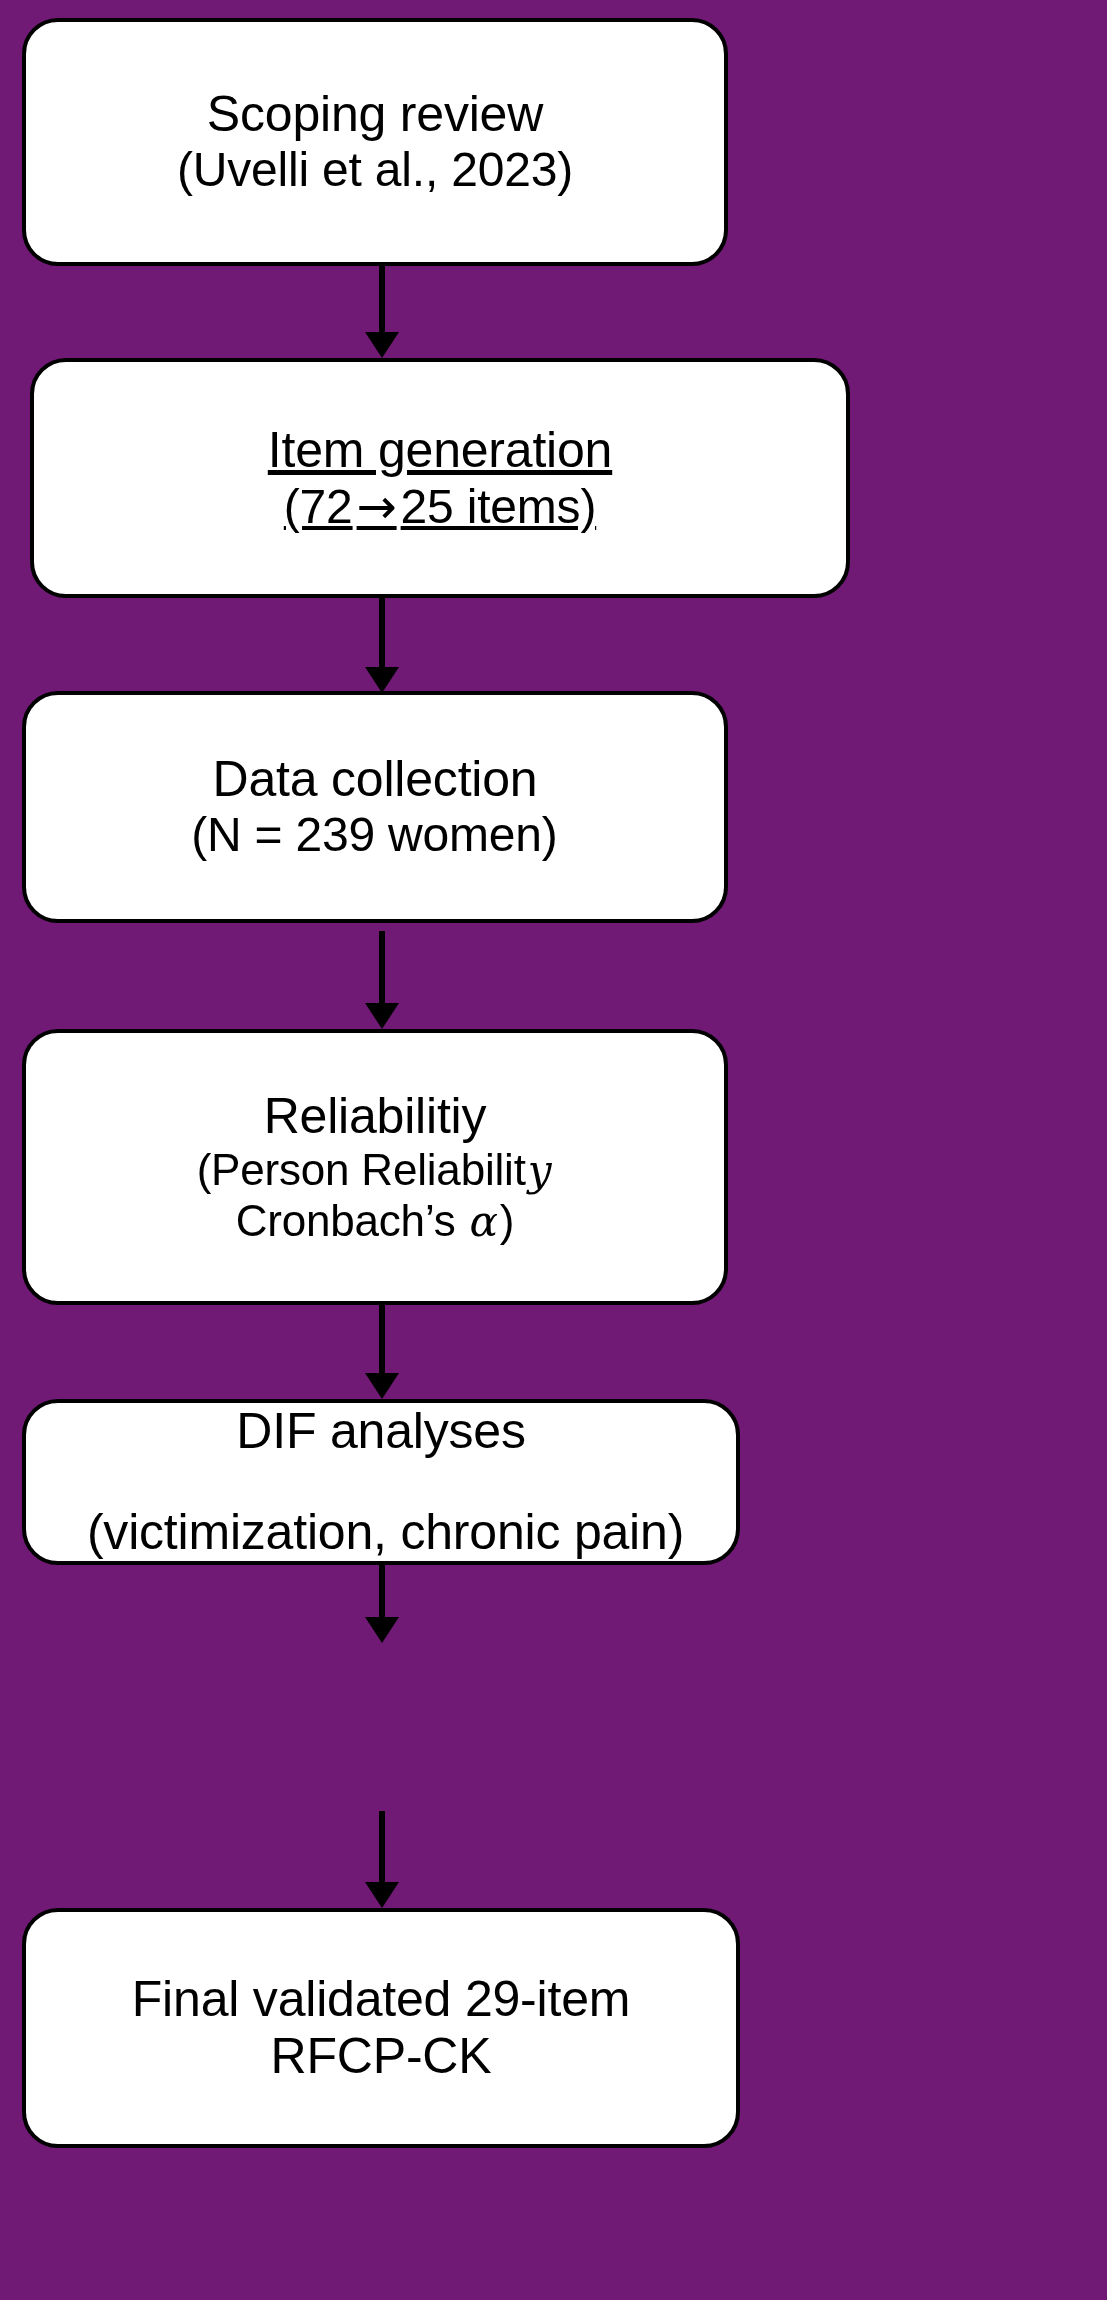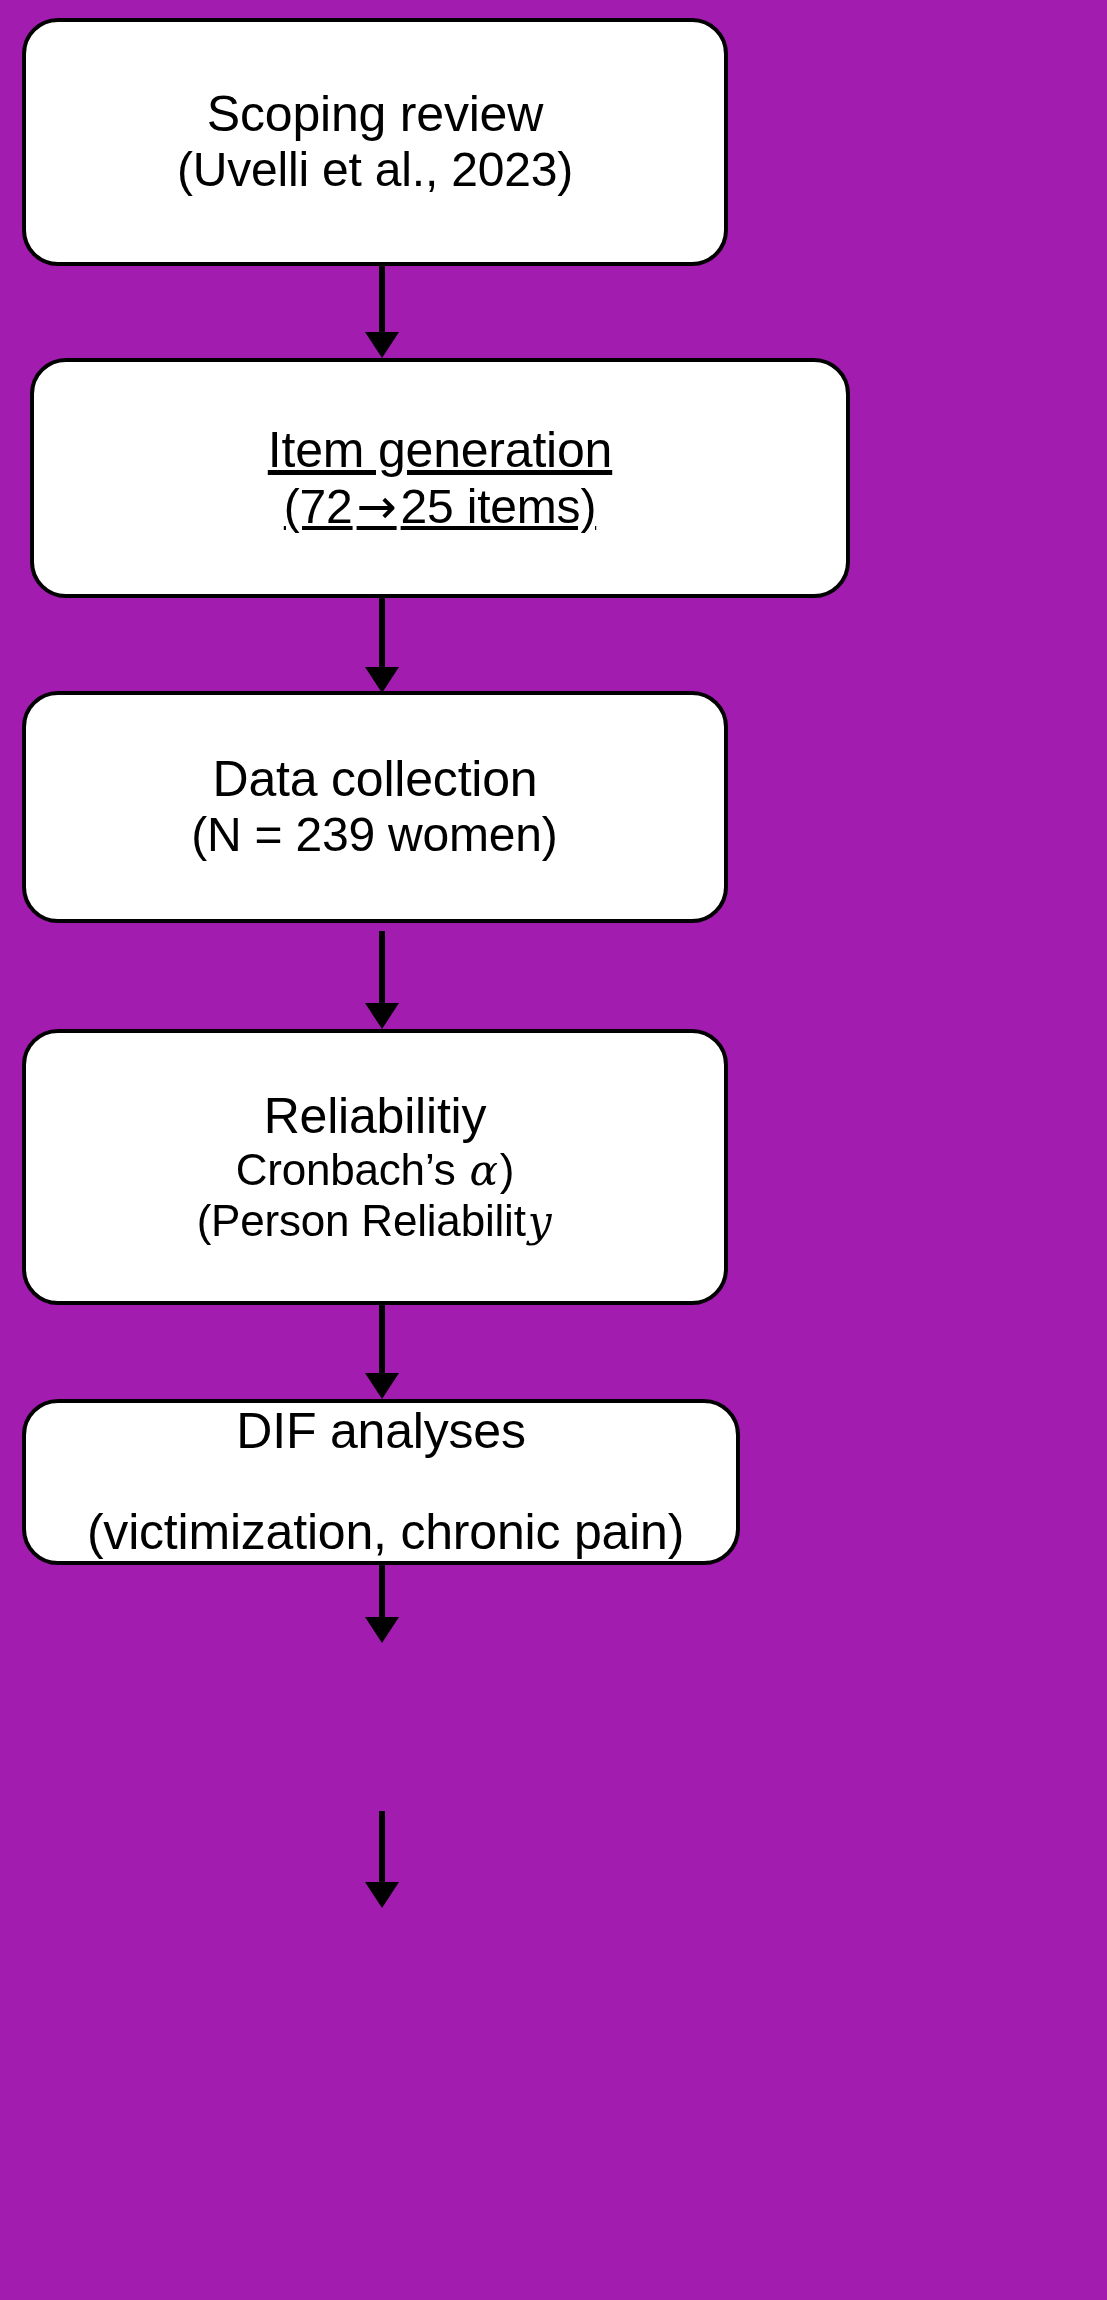--- a/index.html
+++ b/index.html
@@ -13,21 +13,21 @@
     height: 2300px;
     font-family: "Liberation Sans", sans-serif;
     color: #000000;
     overflow: hidden;
   }
 
   #flowchart {
     position: relative;
     width: 1107px;
     height: 2300px;
-    background: #a21caf;
+    background: #701a75;
   }
 
   .chart-col {
     position: absolute;
     left: 0;
     top: 0;
     width: 745px;
     height: 2300px;
   }
 
@@ -143,24 +143,24 @@
     </div>
 
     <div class="connector" style="left:378px; top:931px; height:98px;">
       <span class="shaft" style="height:74px;"></span>
       <span class="head"></span>
     </div>
 
     <div class="node" style="left:22px; top:1029px; width:706px; height:276px;">
       <span class="line line-primary">Reliabilitiy</span>
       <span class="line line-secondary tight">
-        <span>Cronbach’s </span><span class="math-italic">α</span><span>)</span>
+        <span>(Person Reliabilit</span><span class="math-italic">y</span>
       </span>
       <span class="line line-secondary tight">
-        <span>(Person Reliabilit</span><span class="math-italic">y</span>
+        <span>Cronbach’s </span><span class="math-italic">α</span><span>)</span>
       </span>
     </div>
 
     <div class="connector" style="left:378px; top:1305px; height:94px;">
       <span class="shaft" style="height:70px;"></span>
       <span class="head"></span>
     </div>
 
     <div class="node" style="left:22px; top:1399px; width:718px; height:166px;justify-content:space-between;">
       <span class="line line-primary">DIF analyses</span>
@@ -171,15 +171,19 @@
       <span class="shaft" style="height:54px;"></span>
       <span class="head"></span>
     </div>
 
 
     <div class="connector" style="left:378px; top:1811px; height:97px;">
       <span class="shaft" style="height:73px;"></span>
       <span class="head"></span>
     </div>
 
+    <div class="node" style="left:22px; top:1908px; width:718px; height:240px;">
+      <span class="line line-primary">Final validated 29-item</span>
+      <span class="line line-primary">RFCP-CK</span>
+    </div>
 
   </div>
 </div>
 
 </body></html>

